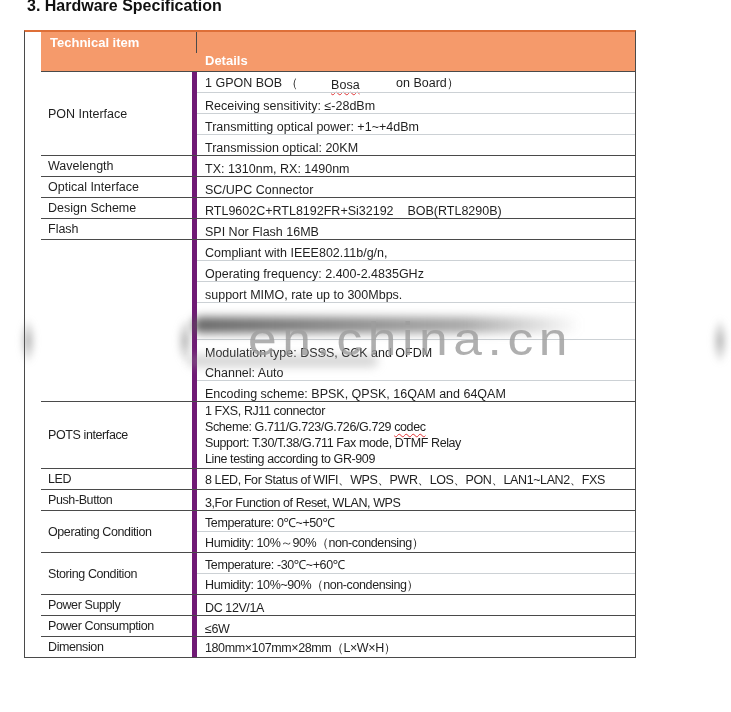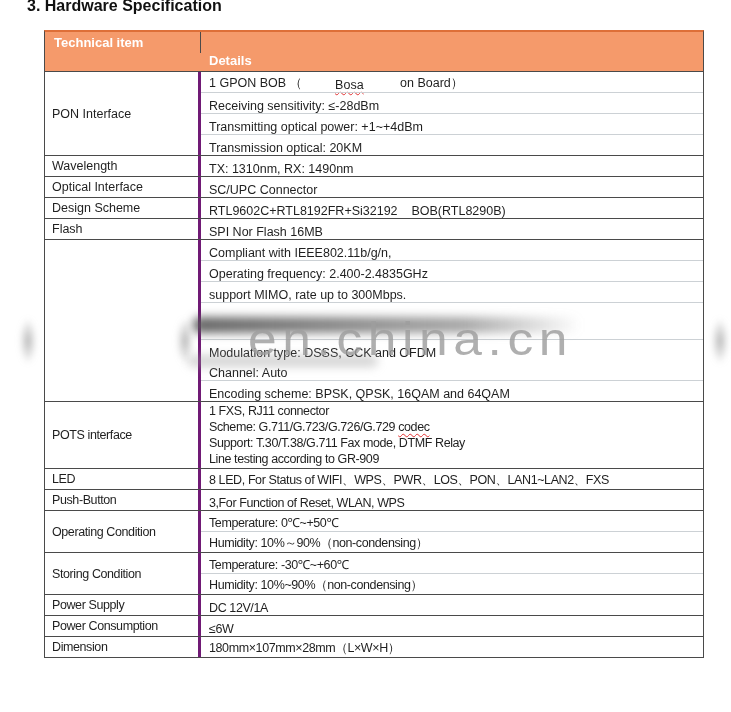--- a/index.html
+++ b/index.html
@@ -6,30 +6,30 @@
   body {
     width:731px; height:712px; position:relative; overflow:hidden;
     background:#ffffff; color:#1f1f1f;
     font-family:"Liberation Sans", sans-serif;
   }
   .title {
     position:absolute; left:27px; top:-3px;
     font-size:16px; font-weight:bold; color:#111;
   }
   .tbl {
-    position:absolute; left:44px; top:30px; width:660px;
+    position:absolute; left:24px; top:30px; width:612px;
     border:1px solid #4a4a4a; border-top:2px solid #de6f38;
-    box-sizing:border-box; background:#fff;
+    box-sizing:border-box; background:#fff;padding-left:16px;
   }
   .hdr { display:flex; background:#f59a6b; color:#ffffff; font-weight:bold; font-size:13px; }
   .hdr .hc1 { width:156px; border-right:1px solid #4a4a4a; display:flex; align-items:center; padding-left:9px; height:21px; box-sizing:border-box; }
   .hdr .hc2 { flex:1; display:flex; align-items:center; padding-left:8px; height:21px;margin-top:18px; }
   .row { display:flex; border-top:1px solid #4a4a4a; font-size:12.5px; }
   .ci {
-    width:156px; border-right:3px solid #701a75; box-sizing:border-box;
+    width:156px; border-right:5px solid #701a75; box-sizing:border-box;
     display:flex; align-items:center; padding-left:7px; flex-shrink:0;
   }
   .cd { flex:1; display:flex; flex-direction:column; justify-content:center; min-width:0; }
   .sub {
     min-height:20px; display:flex; align-items:flex-end; padding-left:8px;
     border-top:1px solid #ccd1d5; white-space:pre-wrap;gap:33px;
   }
   .sub.first { border-top:none; }
   .gap { height:36px; border-top:1px solid #ccd1d5; }
   .wrap2 { padding:2px 8px 2px 8px; line-height:17px; white-space:pre-wrap; }

